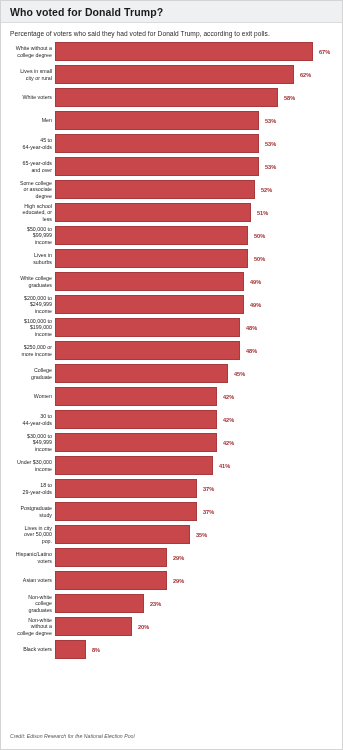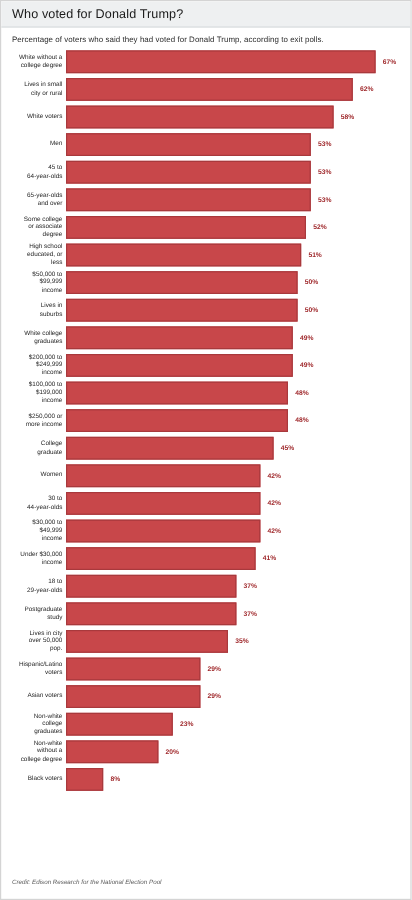--- a/index.html
+++ b/index.html
@@ -28,21 +28,21 @@
     height: 22px;
     background: #eef0f1;
     border-bottom: 1px solid #d9dcde;
     display: flex;
     align-items: center;
     padding: 0 9px;
     box-sizing: border-box;
   }
   .header-title {
     font-size: 10.5px;
-    font-weight: normal;
+    font-weight: bold;
     color: #1a1a1a;
     letter-spacing: 0.1px;
     white-space: nowrap;
   }
   
   .subtitle {
     font-size: 6.6px;
     color: #2b2b2b;
     padding: 7px 9px 5px 9px;
     letter-spacing: 0.05px;

